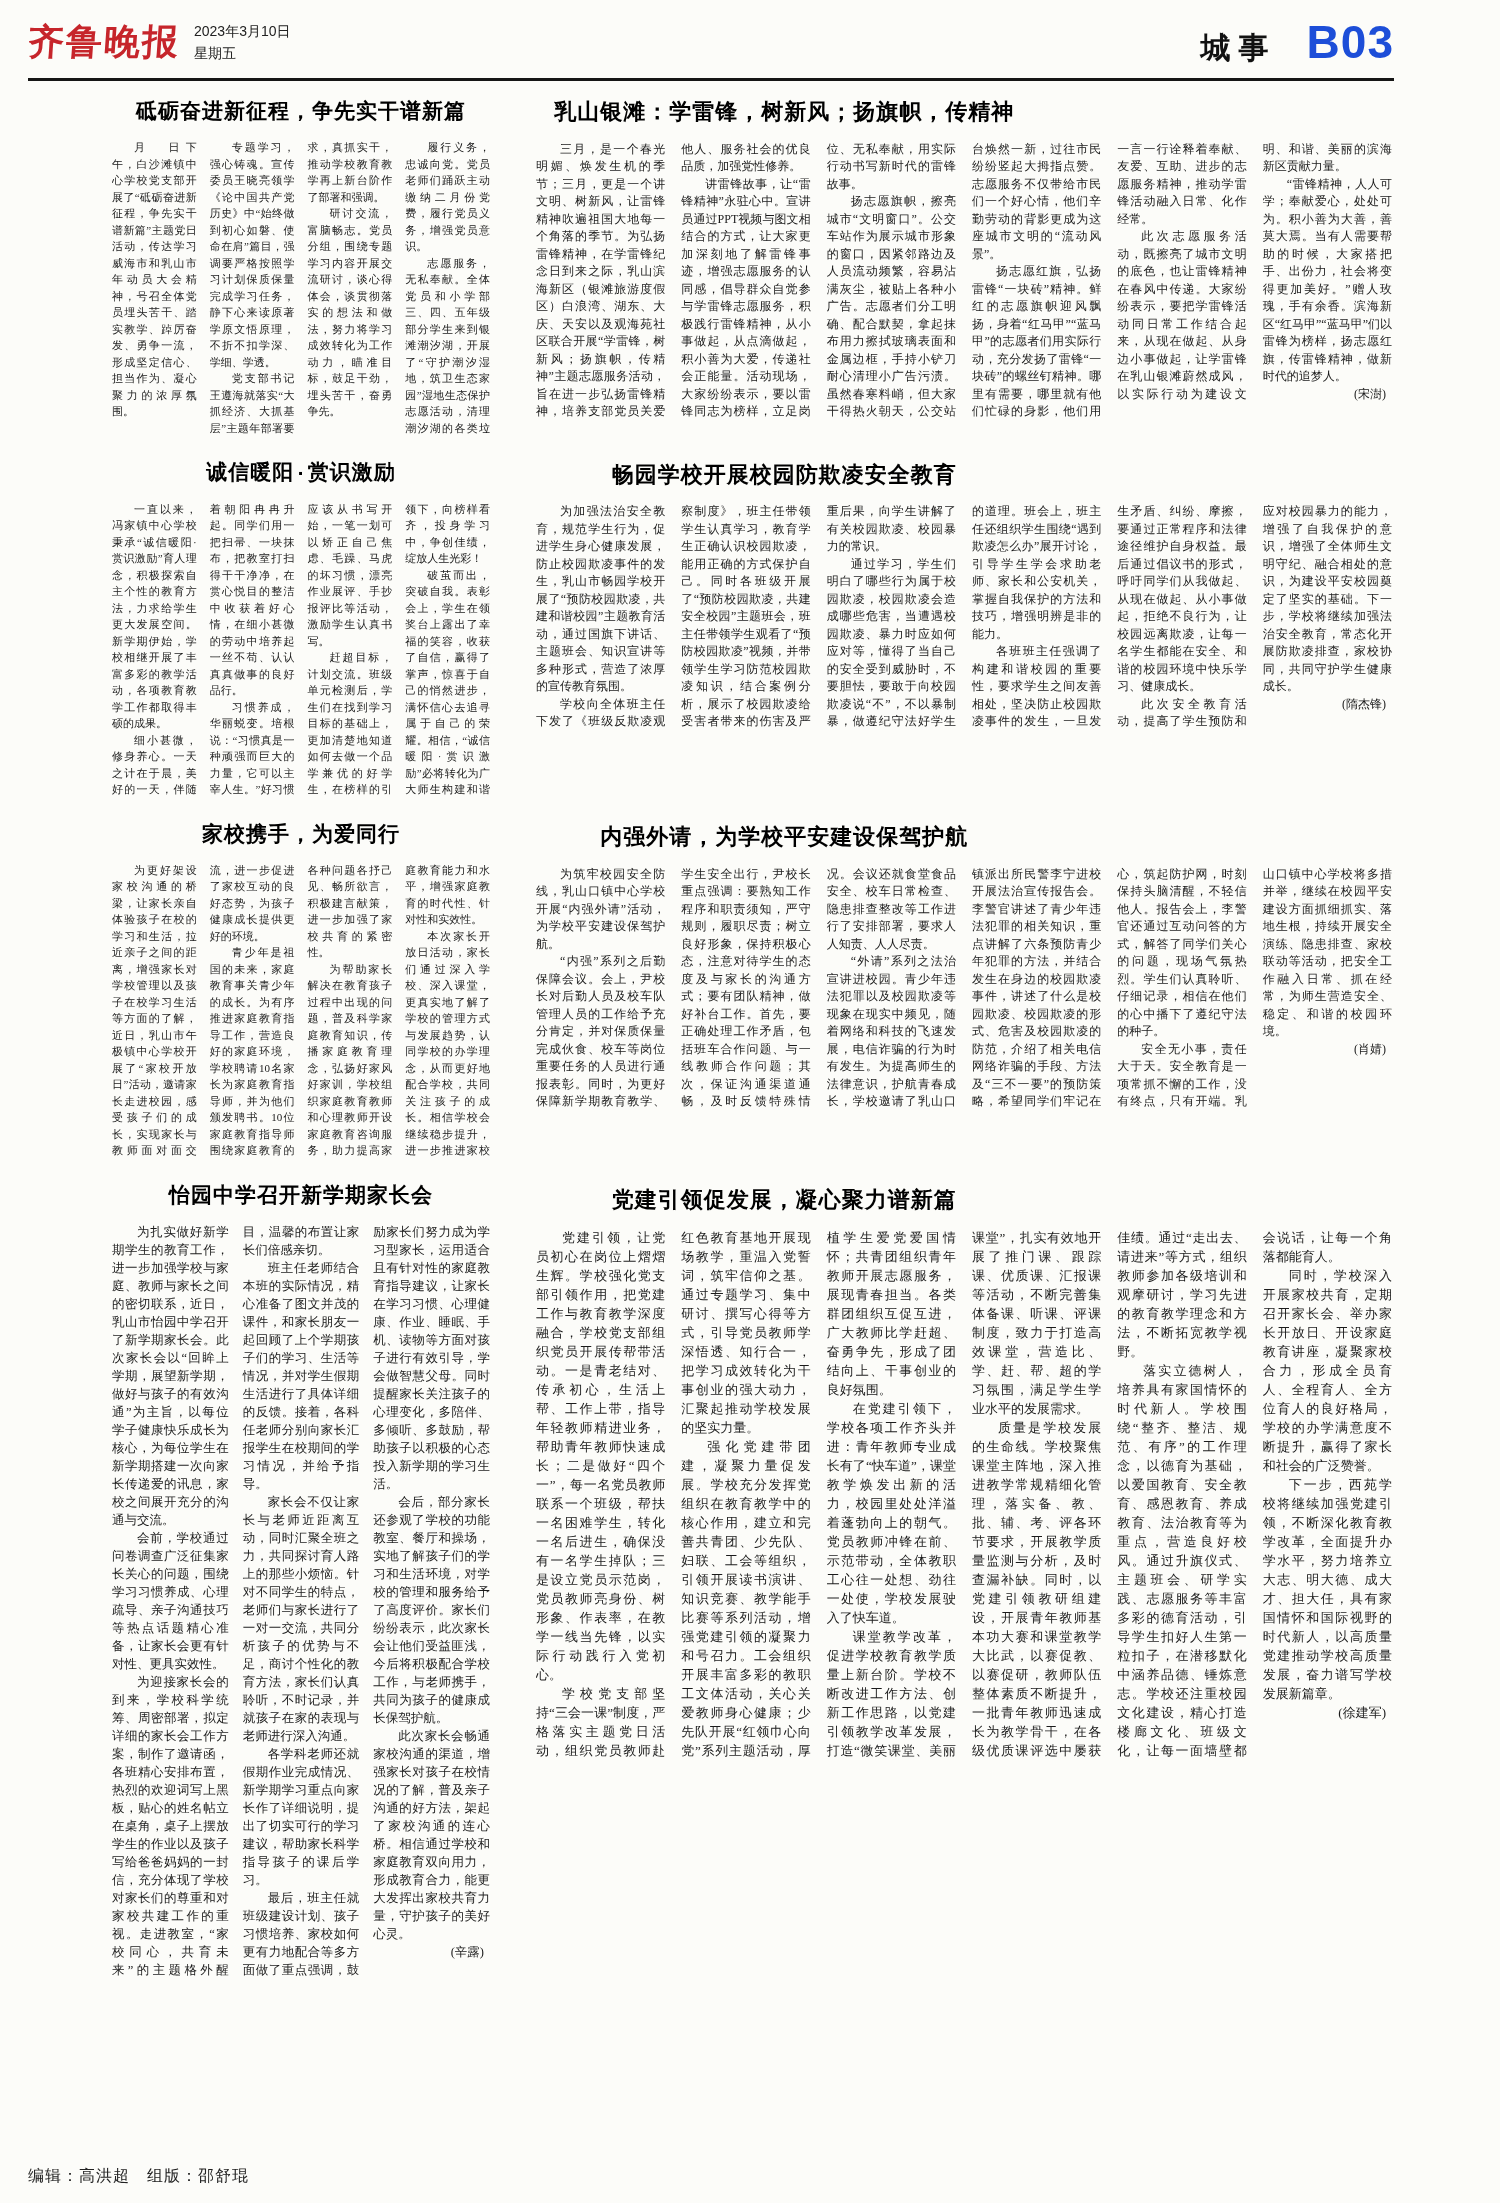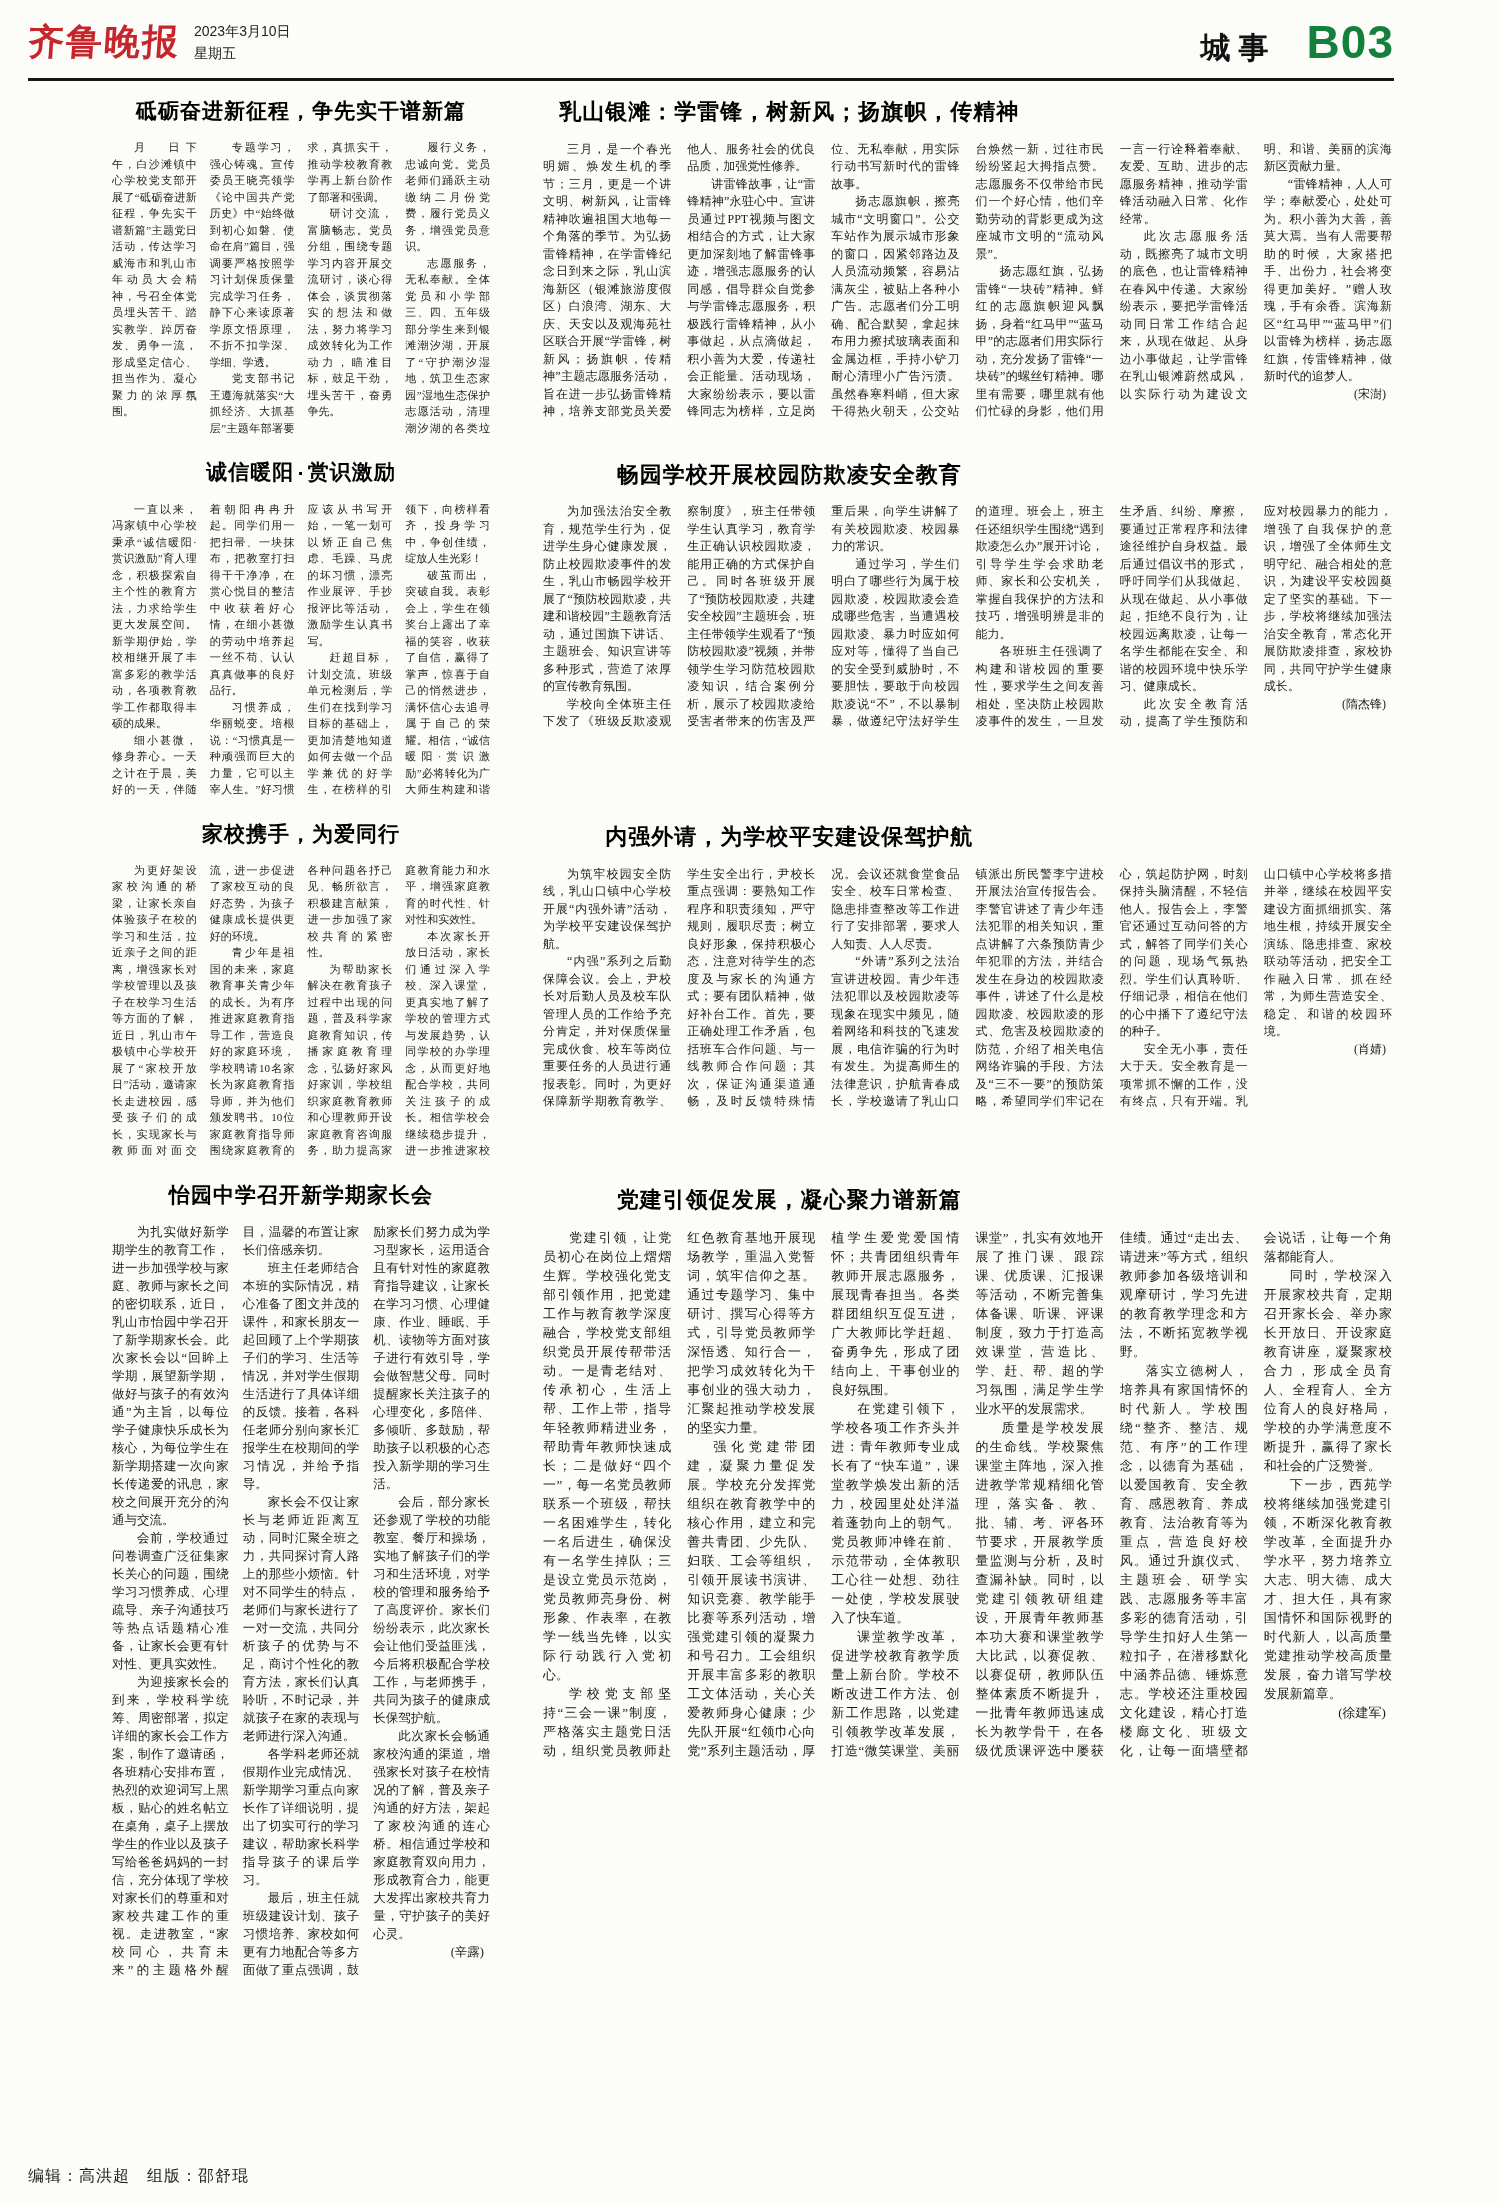--- a/index.html
+++ b/index.html
@@ -12,28 +12,28 @@
   
   .header { position:absolute; top:12px; left:28px; right:106px; height:60px;
             display:flex; justify-content:space-between; align-items:center; }
   .mast { display:flex; align-items:center; gap:14px; }
   .logo { font-family:"Liberation Serif", serif; font-weight:bold; font-size:36px;
           letter-spacing:2px; transform:skewX(-4deg); line-height:1; }
   .dateblock { font-size:14px; line-height:1.6; color:#222; font-family:"Liberation Sans",sans-serif; }
   .section { display:flex; align-items:baseline; gap:30px; }
   .section-name { font-size:30px; font-weight:bold; letter-spacing:8px; color:#111;
                   font-family:"Liberation Sans",sans-serif; }
-  .page-no { font-size:46px; font-weight:bold; color:#15803d; letter-spacing:1px;
+  .page-no { font-size:46px; font-weight:bold; color:#1d4ed8; letter-spacing:1px;
              font-family:"Liberation Sans",sans-serif; }
   .rule { position:absolute; top:78px; left:28px; right:106px; border-top:3px solid #161616; }
   
   .content { position:absolute; top:100px; left:112px; width:1280px;
              display:flex; gap:46px; align-items:flex-start; }
   .group-left  { width:378px; flex:none; }
-  .group-right { flex:1; min-width:0;margin-left:7px; }
+  .group-right { flex:1; min-width:0; }
   article { margin-bottom:16px; }
   h2.title { font-family:Liberation Mono, monospace; font-weight:bold; text-align:center;
              font-size:21px; letter-spacing:1px; color:#000; margin-bottom:13px; line-height:1.25; }
   .group-right h2.title { font-size:22px; width:58%; }
   .body { text-align:justify; overflow:hidden; column-fill:balance; }
   .body p { text-indent:2em; }
   .byline { text-align:right; padding-right:6px; }
   .cols4 { column-count:4; column-gap:13px; }
   .cols3 { column-count:3; column-gap:14px; }
   .cols6 { column-count:6; column-gap:16px; }

